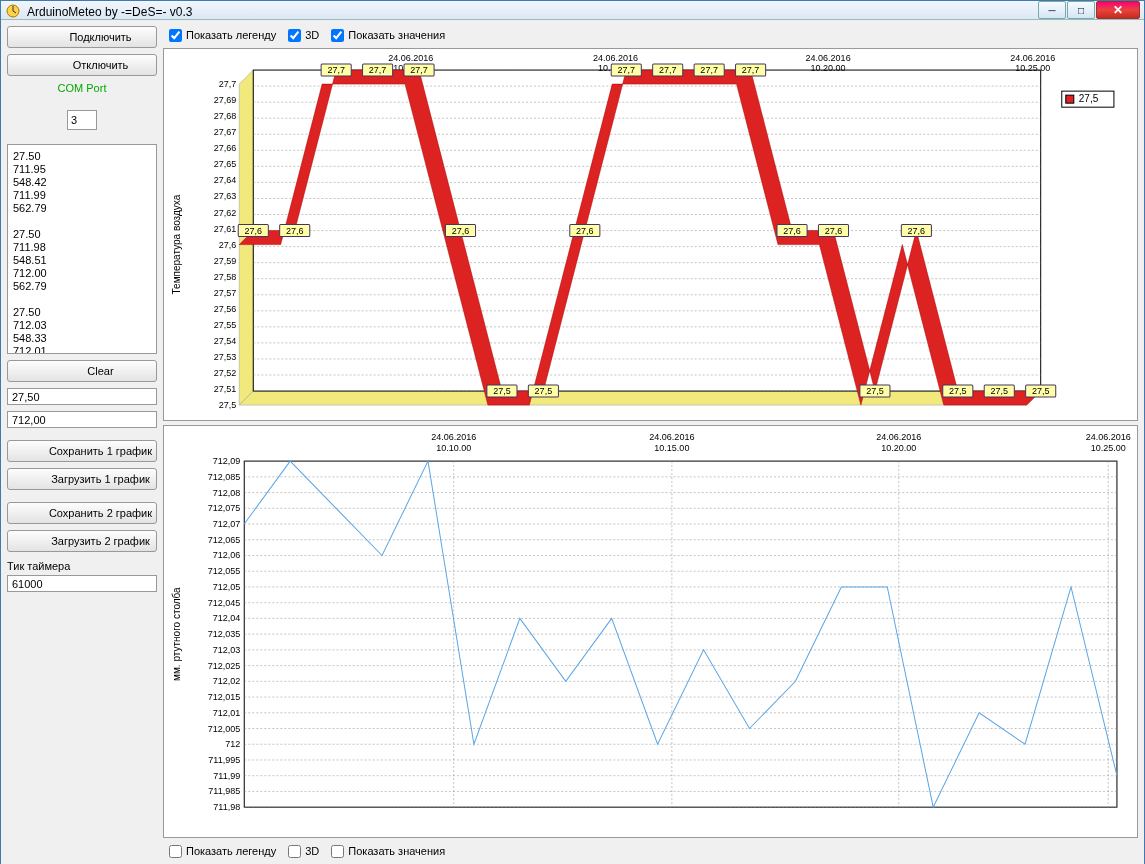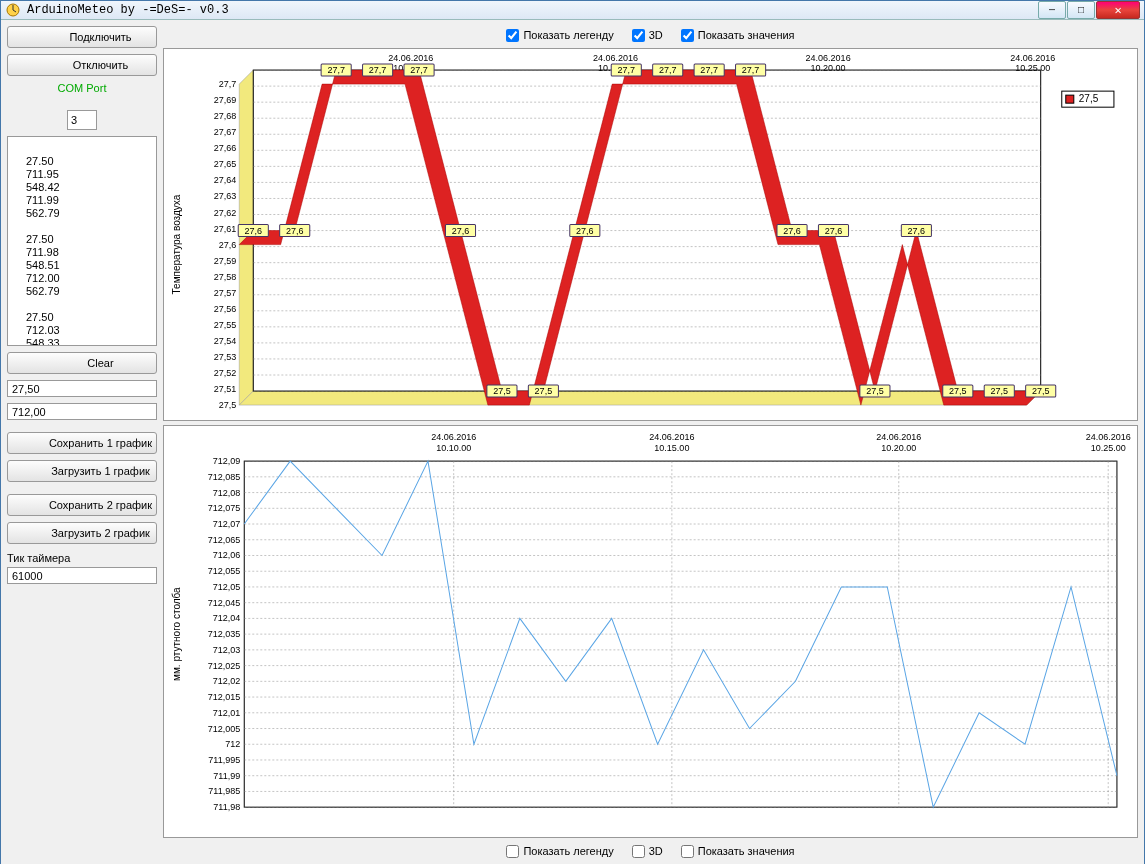--- a/index.html
+++ b/index.html
@@ -1,40 +1,40 @@
 <!DOCTYPE html>
 <html><head>
 <meta charset="utf-8">
 <style>
 * { box-sizing: border-box; margin: 0; padding: 0; }
 body { font-family: Tahoma, sans-serif; font-size: 11px; background: #508dcc; overflow: hidden; }
 
 .window { width: 1145px; height: 864px; background: #fff; border: 1px solid #47a; display: flex; flex-direction: column; }
-.titlebar { height: 28px; background: linear-gradient(#f0f6fc, #dde8f5); display: flex; align-items: center; padding: 0 4px; border-bottom: 1px solid #9bb; font-family: Liberation Mono, monospace; }
+.titlebar { height: 28px; background: linear-gradient(#f0f6fc, #dde8f5); display: flex; align-items: flex-end; padding: 0 4px; border-bottom: 1px solid #9bb; }
 .titlebar-icon { width: 16px; height: 16px; margin-right: 6px; }
 .titlebar-text { flex: 1; color: #000; font-size: 12px; }
 .titlebar-btns { display: flex; gap: 0; }
 .tb-btn { width: 28px; height: 18px; border: 1px solid #7aa; background: linear-gradient(#f8fbff,#d3e6f5); font-size: 10px; display: flex; align-items: center; justify-content: center; border-radius: 2px; margin-left: 1px; cursor: pointer; }
 .tb-btn.close { width: 44px; background: linear-gradient(#f07,#e8453c,#c7281f); color: #fff; border-color: #933; font-weight: bold; font-size: 12px; }
 
 .app-body { flex: 1; display: flex; background: #f0f0f0; padding: 6px; gap: 6px; }
 .sidebar { width: 150px; display: flex; flex-direction: column; gap: 6px; }
 .btn { height: 22px; background: linear-gradient(#fdfdfd,#e3e3e3); border: 1px solid #999; border-radius: 3px; font-size: 11px; cursor: pointer; padding-left: 37px; }
 .com-row { display: flex; align-items: center; gap: 16px; flex-direction: column; }
 .com-label { color: #0a0; font-size: 11px; flex: 1; }
 .com-input { width: 30px; height: 20px; border: 1px solid #999; padding: 0 3px; font-size: 11px; }
-.data-list { height: 210px; border: 1px solid #999; background: #fff; overflow: auto; padding: 18px; font-size: 11px; line-height: 13px; position: relative; }
+.data-list { height: 210px; border: 1px solid #999; background: #fff; overflow: auto; padding: 5px; font-size: 11px; line-height: 13px; position: relative; margin-top: 8px; }
 .data-list::-webkit-scrollbar { width: 16px; }
 .data-list::-webkit-scrollbar-track { background: #e8e8e8; }
 .data-list::-webkit-scrollbar-thumb { background: #c4c4c4; border: 1px solid #999; }
 .text-input { height: 17px; border: 1px solid #999; background: #fff; padding: 0 4px; font-size: 11px; }
 .timer-label { font-size: 11px; margin-bottom: -3px; }
 
 .main { flex: 1; display: flex; flex-direction: column; gap: 4px; }
-.chart-options { display: flex; justify-content: center; gap: 18px; align-items: center; padding: 0 6px; height: 18px; }
+.chart-options { display: flex; justify-content: flex-start; gap: 12px; align-items: center; padding: 0 6px; height: 18px; }
 .chk { display: flex; align-items: center; gap: 4px; font-size: 11px; }
 .chk input { margin: 0; }
 
 .chart-panel { flex: 1; border: 1px solid #999; background: #fff; position: relative; }
 .chart-panel.top { flex: 0 0 370px; }
 .chart-panel svg { width: 100%; height: 100%; display: block; }
 
 .plot-area { fill: #fff; stroke: #000; stroke-width: 1; }
 .gridline { stroke: #888; stroke-width: 0.5; stroke-dasharray: 2,2; }
 .tick-text { font-size: 9px; fill: #000; }

